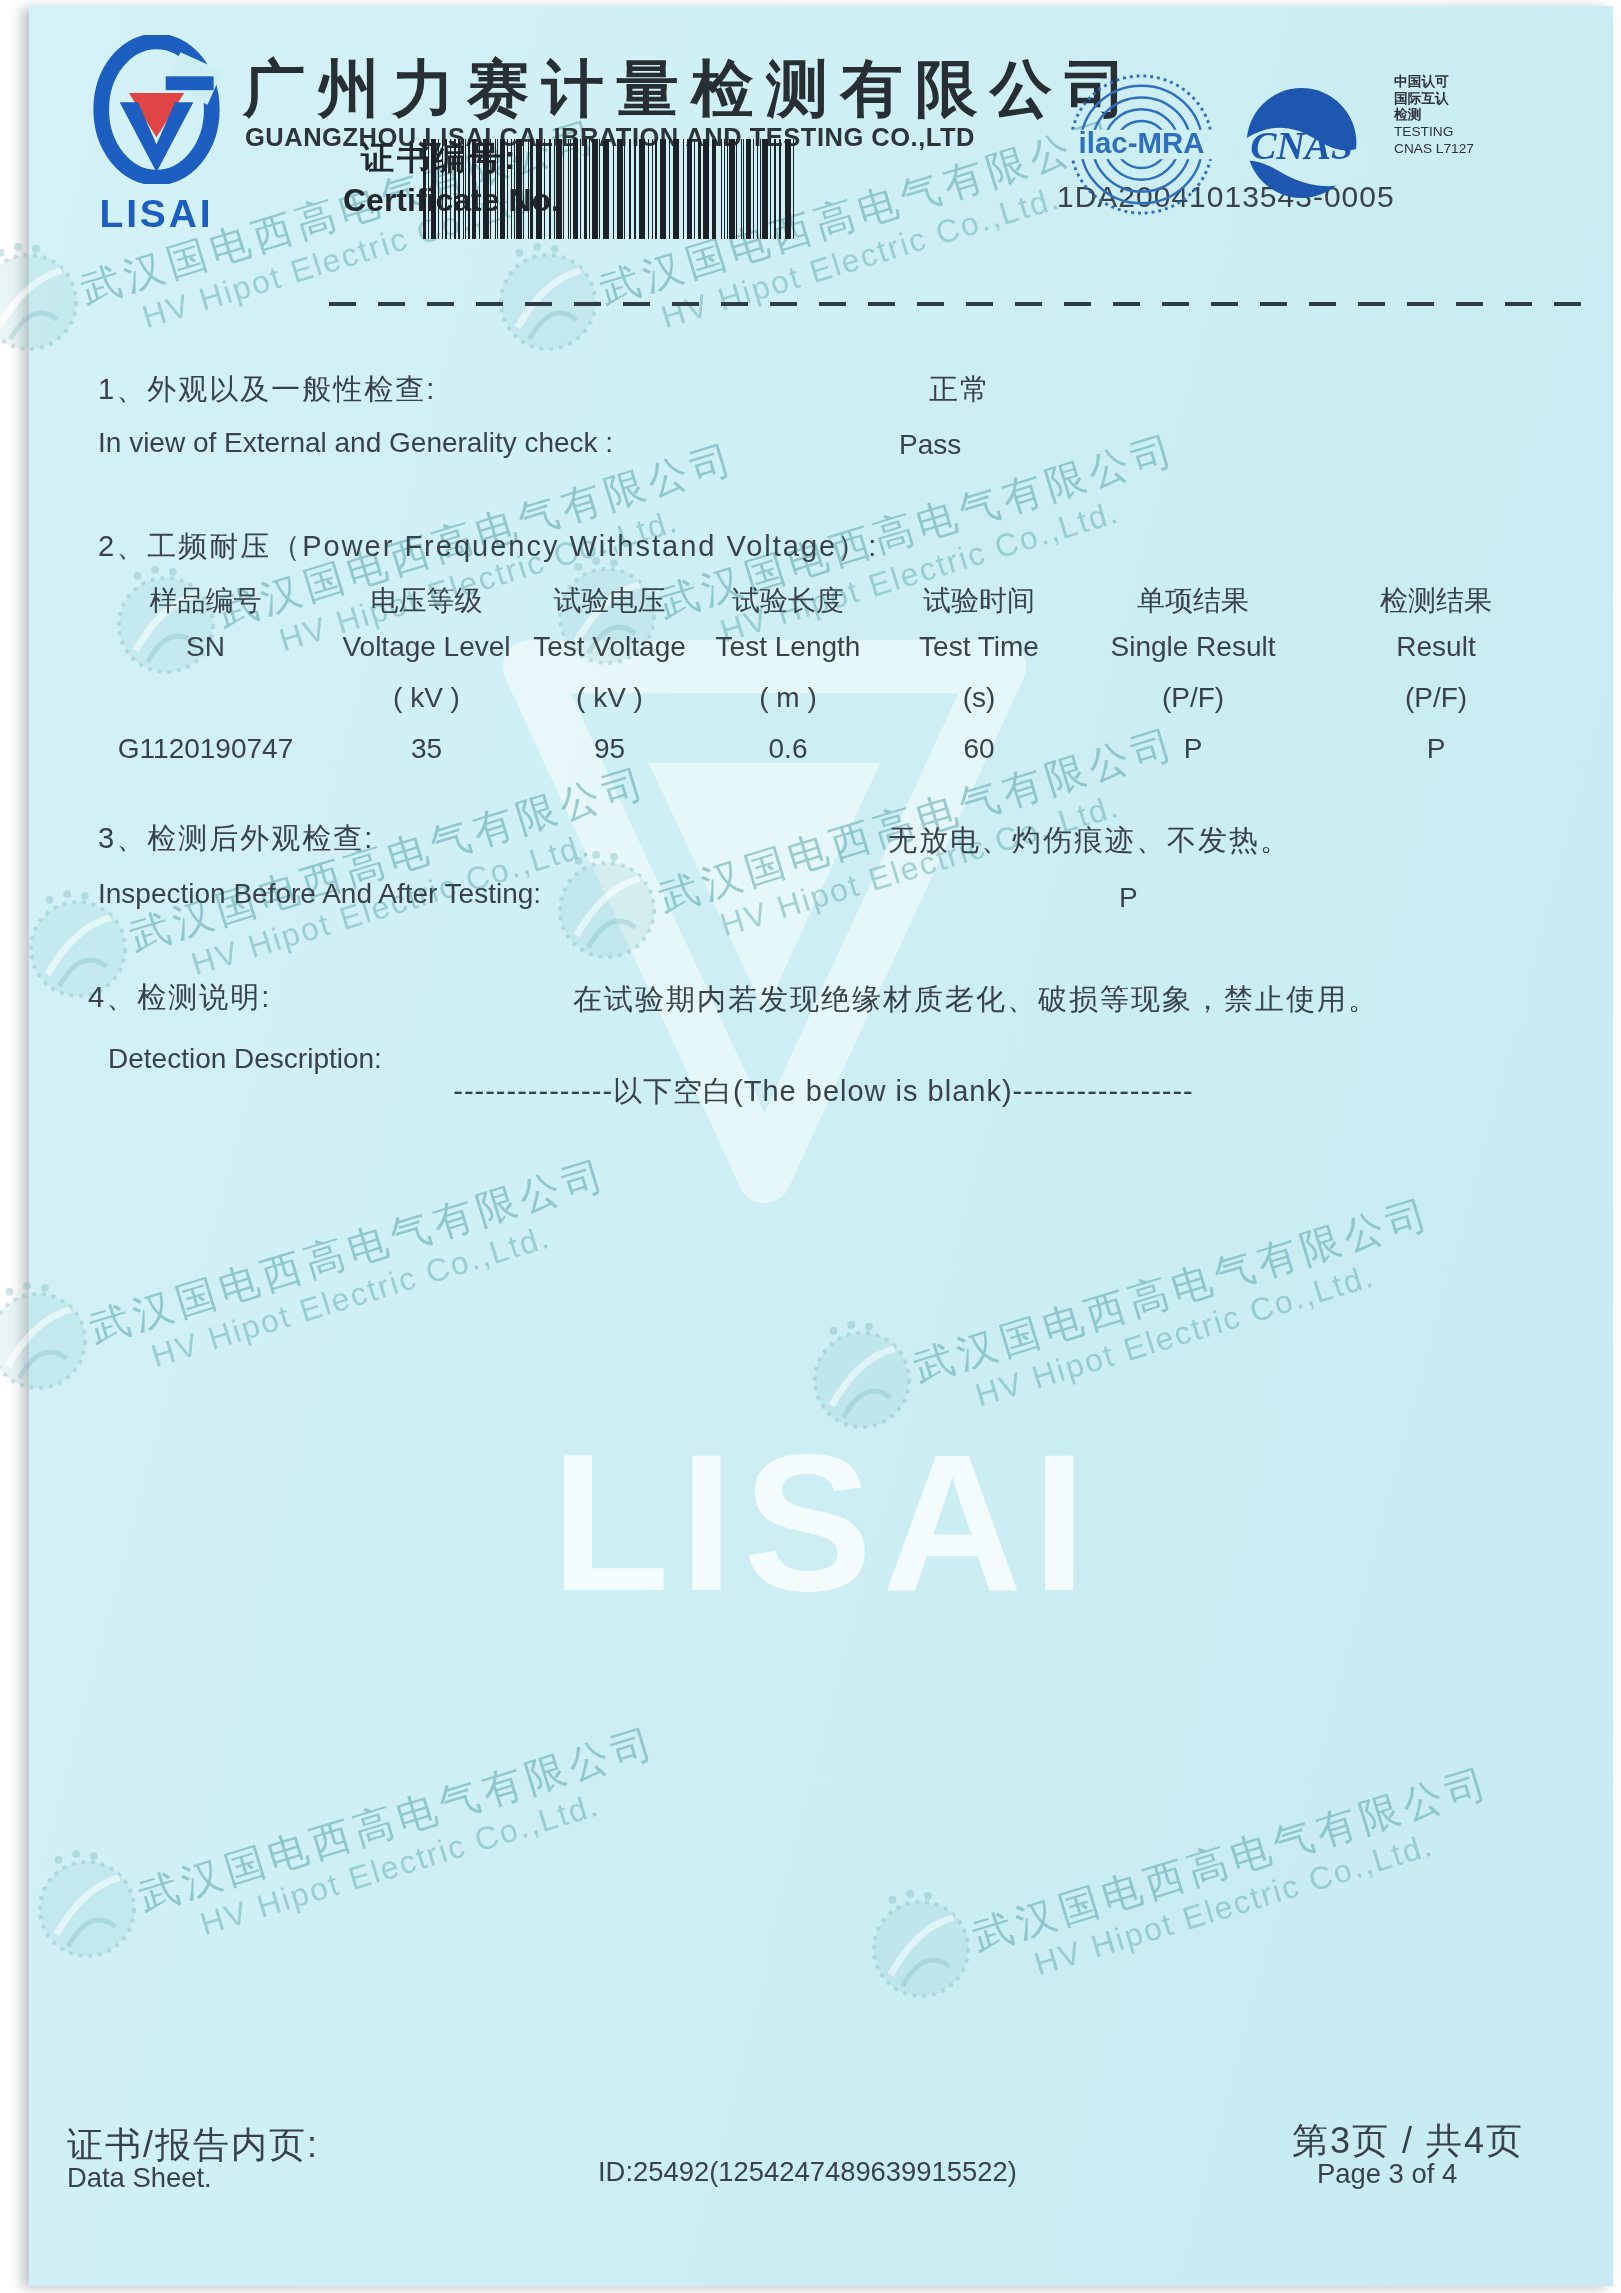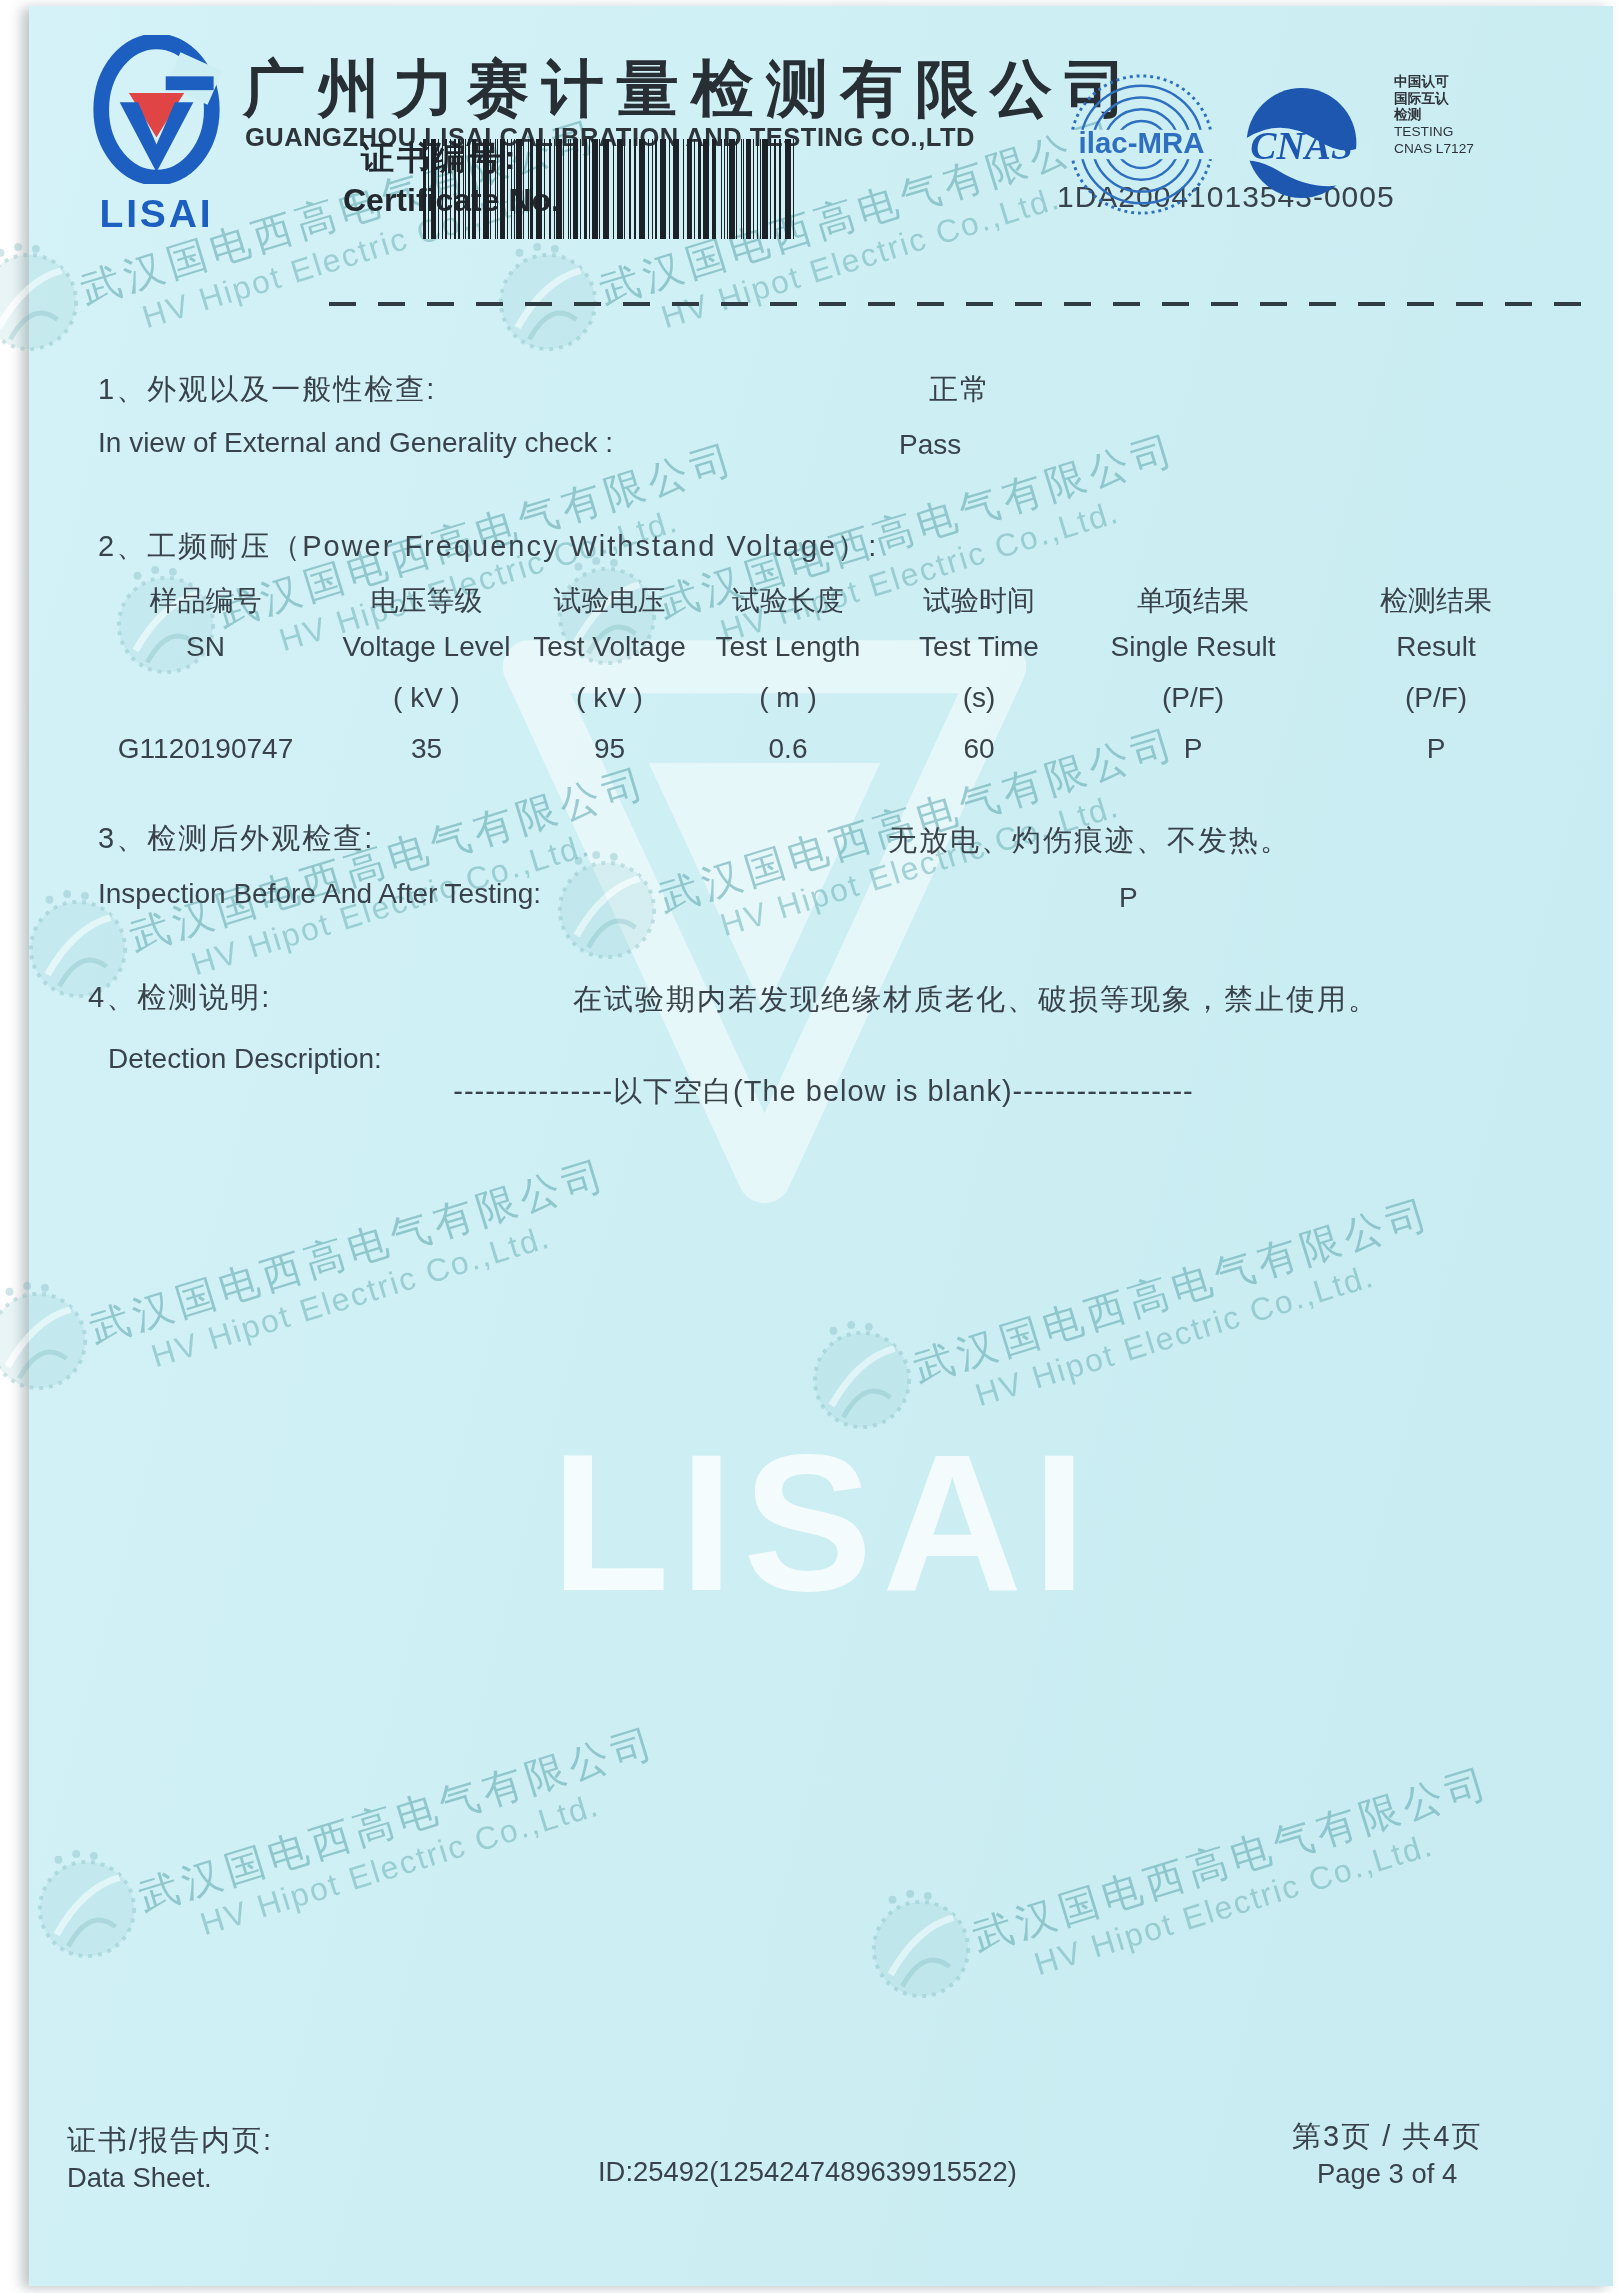--- a/index.html
+++ b/index.html
@@ -55,21 +55,21 @@
   
   .cn-line{font-size:29px;color:#39424a;letter-spacing:2px;white-space:nowrap;}
   .en-line{font-size:28px;color:#39424a;white-space:nowrap;}
   .tbl-row{position:absolute;left:78px;display:flex;width:1490px;}
   .tbl-cell{flex:0 0 auto;text-align:center;font-size:28px;color:#39424a;white-space:nowrap;}
   .c0{width:255px;}.c1{width:187px;}.c2{width:179px;}.c3{width:178px;}
   .c4{width:204px;}.c5{width:224px;}.c6{width:262px;}
   .blank-line{left:412px;top:1072px;width:823px;text-align:center;font-size:29px;color:#39424a;letter-spacing:1px;white-space:nowrap;}
 
   
-  .footer-cn{font-size:29px;color:#39424a;letter-spacing:2px;}
+  .footer-cn{font-size:36px;color:#39424a;letter-spacing:2px;}
   .footer-en{font-size:27.4px;color:#39424a;}
 </style>
 </head>
 <body>
 
 <div class="page">
   <div class="paper"></div>
 
   <div class="layer" id="wm-layer">
 

